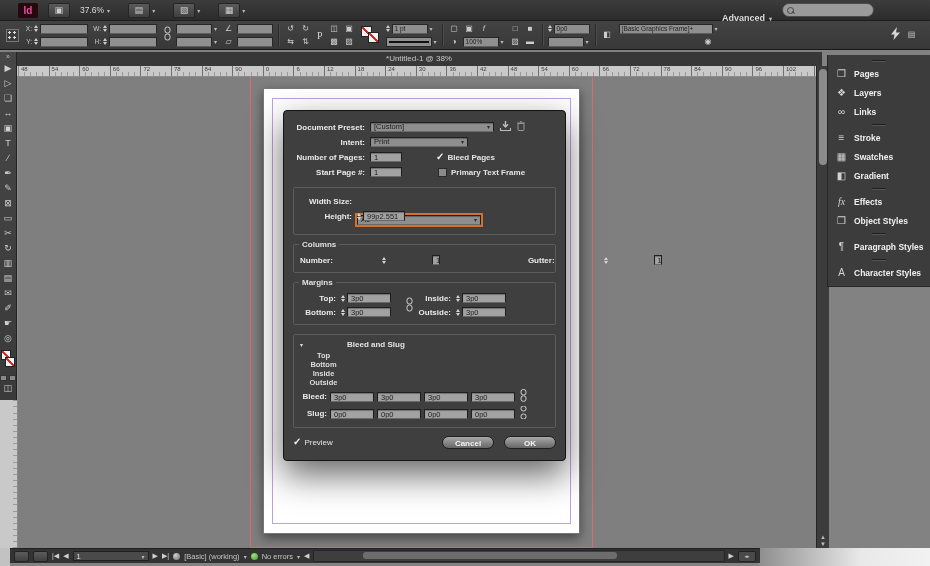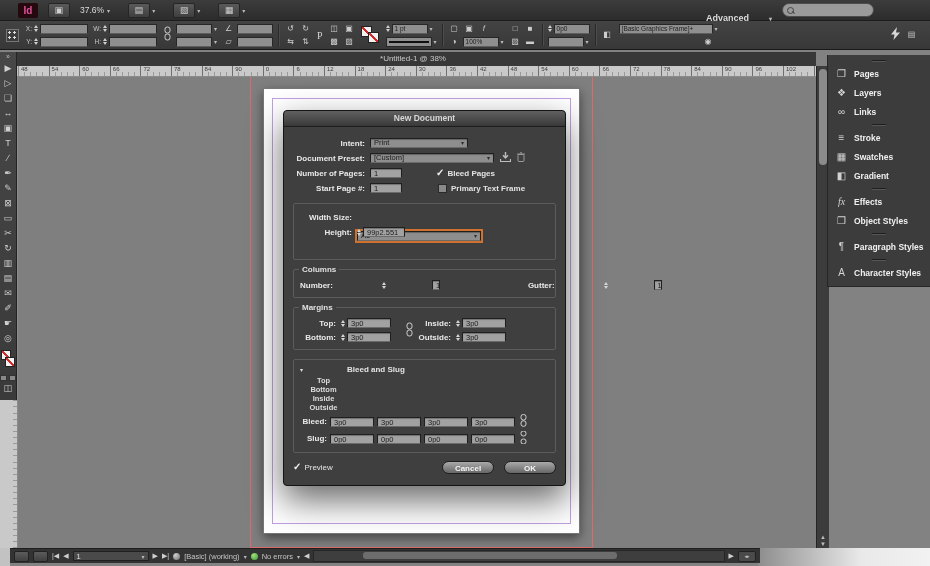--- a/index.html
+++ b/index.html
@@ -14,21 +14,21 @@
     font-weight:bold;font-size:10px;line-height:15px;text-align:center;margin-left:10px;}
   .ibtn{min-width:16px;height:13px;background:linear-gradient(#5a5a5a,#3f3f3f);
     border:1px solid #252525;border-radius:2px;color:#cfcfcf;font-size:8px;line-height:12px;
     text-align:center;padding:0 2px;}
   .zoomlv{font-size:8.5px;color:#dcdcdc;display:flex;align-items:center;gap:3px;}
   .caret{font-size:6px;color:#bbb;}
   .caretD{font-size:6px;color:#2e2e2e;}
   .barbtn{display:flex;align-items:center;gap:2px;margin-left:8px;}
   .gly{font-size:9px;color:#cfcfcf;}
   .spacer{flex:1;}
-  .wslabel{font-weight:bold;font-size:9px;color:#dadada;display:flex;align-items:center;gap:20px;margin-top:16px;}
+  .wslabel{font-weight:bold;font-size:9px;color:#dadada;display:flex;align-items:center;gap:4px;margin-top:16px;}
   .search{width:82px;height:12px;background:#9a9a9a;border:1px solid #4c4c4c;border-radius:7px;
     display:flex;align-items:center;padding:0 4px;gap:3px;margin-right:48px;}
   .mag{width:5px;height:5px;border:1px solid #444;border-radius:50%;position:relative;}
   .mag::after{content:"";position:absolute;left:4px;top:4px;width:3px;height:1px;background:#444;transform:rotate(45deg);}
 
   
   .cbar{position:absolute;left:0;top:21px;width:930px;height:29px;background:linear-gradient(#434343,#383838);
     border-bottom:1px solid #191919;display:flex;align-items:center;gap:5px;padding:0 6px;
     box-sizing:border-box;z-index:59;}
   .refpt{width:11px;height:11px;border:1px solid #777;background:
@@ -47,21 +47,21 @@
   .vsep{width:1px;height:22px;background:#2a2a2a;box-shadow:1px 0 0 #4c4c4c;}
   .cbico{width:13px;height:10px;font-size:8px;line-height:10px;text-align:center;color:#cdcdcd;}
   .cbP{font-size:10px;color:#d6d6d6;font-family:"Liberation Serif",serif;}
   .swx{position:relative;width:20px;height:18px;}
   .swq{position:absolute;width:9px;height:9px;background:#f2f2f2;border:1px solid #222;
     background-image:linear-gradient(45deg,transparent 40%,#d02a2a 44%,#d02a2a 56%,transparent 60%);}
   .strokeprev{width:44px;height:8px;background:#8f8f8f;border:1px solid #272727;position:relative;}
   .strokeprev::after{content:"";position:absolute;left:2px;right:2px;top:3px;height:2px;background:#111;}
 
   
-  .tabbar{position:absolute;left:10px;top:52px;width:806px;height:14px;background:#383838;
+  .tabbar{position:absolute;left:16px;top:52px;width:806px;height:14px;background:#383838;
     border-bottom:1px solid #222;text-align:center;font-size:8px;color:#c9c9c9;line-height:14px;z-index:5;}
   .hruler{position:absolute;left:18px;top:66px;width:798px;height:10px;background-color:#c9c9c9;
     border-bottom:1px solid #8a8a8a;z-index:6;
     background-image:repeating-linear-gradient(90deg,#6f6f6f 0 1px,transparent 1px 30.6px),
       repeating-linear-gradient(90deg,#9a9a9a 0 1px,transparent 1px 6.12px);
     background-size:100% 100%,100% 4px;background-position:0 0,0 100%;background-repeat:no-repeat,repeat-x;}
   .rlabel{position:absolute;top:0;font-size:6px;color:#3c3c3c;line-height:7px;}
   .rcorner{position:absolute;left:0;top:66px;width:18px;height:10px;background:#c2c2c2;
     border-right:1px solid #8a8a8a;border-bottom:1px solid #8a8a8a;z-index:7;}
   .vruler{position:absolute;left:0;top:76px;width:17px;height:472px;background-color:#c9c9c9;
@@ -414,49 +414,48 @@
     <span class="tq" style="left:5px;top:9px;"></span>
   </div>
   <div class="tmini">
       <b></b>
       <b></b>
     </div>
   <div class="tool">◫</div>
 </div>
 
 <div class="dlg">
-  <div class="dlg-title">New Document</div>
   <div class="dlg-body">
-
-    <div class="drow">
-      <span class="dlbl w72">Intent:</span>
-      <span class="dfield ddrop" style="width:98px;">
-        <span>Print</span>
-        <span class="caretD">▾</span>
-      </span>
-    </div>
 
     <div class="drow">
       <span class="dlbl w72">Document Preset:</span>
       <span class="dfield ddrop" style="width:124px;">
         <span>[Custom]</span>
         <span class="caretD">▾</span>
       </span>
       <span style="margin-left:6px;"><svg width="11" height="10" viewBox="0 0 11 10">
             <path d="M5.5 0 L5.5 5 M3 3.2 L5.5 6 L8 3.2" stroke="#bdbdbd" stroke-width="1.4" fill="none"></path>
             <path d="M0.5 7 L0.5 9.5 L10.5 9.5 L10.5 7" stroke="#bdbdbd" stroke-width="1.2" fill="none"></path>
           </svg></span>
       <span style="margin-left:6px;"><svg width="8" height="10" viewBox="0 0 8 10">
             <rect x="1" y="2.5" width="6" height="7" rx="1" fill="none" stroke="#9a9a9a"></rect>
             <line x1="0" y1="2" x2="8" y2="2" stroke="#9a9a9a"></line>
             <line x1="3" y1="0.8" x2="5" y2="0.8" stroke="#9a9a9a"></line>
           </svg></span>
     </div>
 
     <div class="drow">
+      <span class="dlbl w72">Intent:</span>
+      <span class="dfield ddrop" style="width:98px;">
+        <span>Print</span>
+        <span class="caretD">▾</span>
+      </span>
+    </div>
+
+    <div class="drow">
       <span class="dlbl w72">Number of Pages:</span>
       <span class="dfield" style="width:32px;">1</span>
       <span style="width:34px;"></span>
       <span class="ck">✓</span>
       <span style="font-weight:bold;">Bleed Pages</span>
     </div>
 
     <div class="drow">
       <span class="dlbl w72">Start Page #:</span>
       <span class="dfield" style="width:32px;">1</span>
@@ -466,21 +465,21 @@
     </div>
 
     <div class="dgroup">
       <div class="drow" style="margin-top:0;">
         <span class="dlbl w52">Width Size:</span>
         <span class="dfield ddrop hl" style="width:124px;margin-top:38px;">
           <span>A3</span>
           <span class="caretD">▾</span>
         </span>
       </div>
-      <div class="drow" style="margin-bottom:16px;">
+      <div class="drow" style="margin-bottom:7px;">
         <span class="dlbl w52">Height:</span>
         <span class="stpD">
             <i class="u"></i>
             <i class="d"></i>
           </span>
         <span class="dfield" style="width:42px;">99p2.551</span>
       </div>
     </div>
 
     <div class="dgroup">

